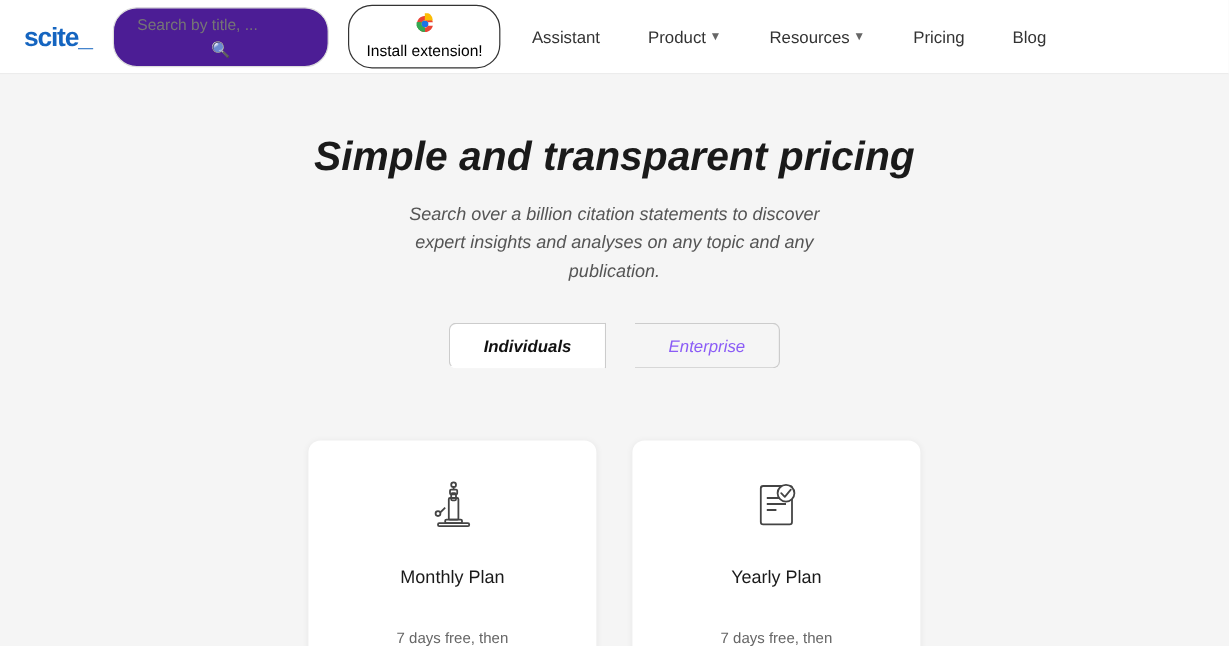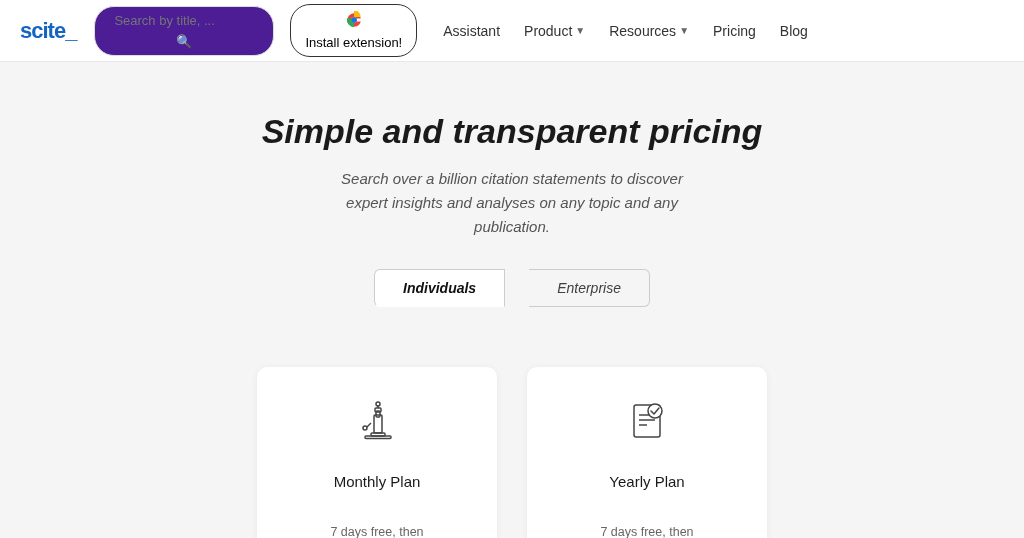--- a/index.html
+++ b/index.html
@@ -62,21 +62,21 @@
     }
     .chrome-icon {
       width: 18px;
       height: 18px;
       display: inline-block;
     }
 
     .nav-links {
       display: flex;
       align-items: center;
-      gap: 4px;
+      gap: 20px;
       flex: 1;
     }
     .nav-link {
       font-size: 14px;
       color: #333;
       text-decoration: none;
       padding: 6px 10px;
       cursor: pointer;
       display: flex;
       align-items: center;
@@ -136,21 +136,21 @@
       justify-content: center;
       margin-bottom: 0;
       gap: 24px;
     }
     .tab {
       padding: 10px 28px;
       font-size: 14px;
       cursor: pointer;
       border: 1px solid #ccc;
       background: #f5f5f5;
-      color: #404040;
+      color: #8b5cf6;
     }
     .tab.active {
       background: #fff;
       color: #111;
       font-weight: 700;
       border-bottom-color: #fff;
     }
     .tab:first-child { border-radius: 6px 0 0 6px; }
     .tab:last-child { border-radius: 0 6px 6px 0; border-left: none; }
 

